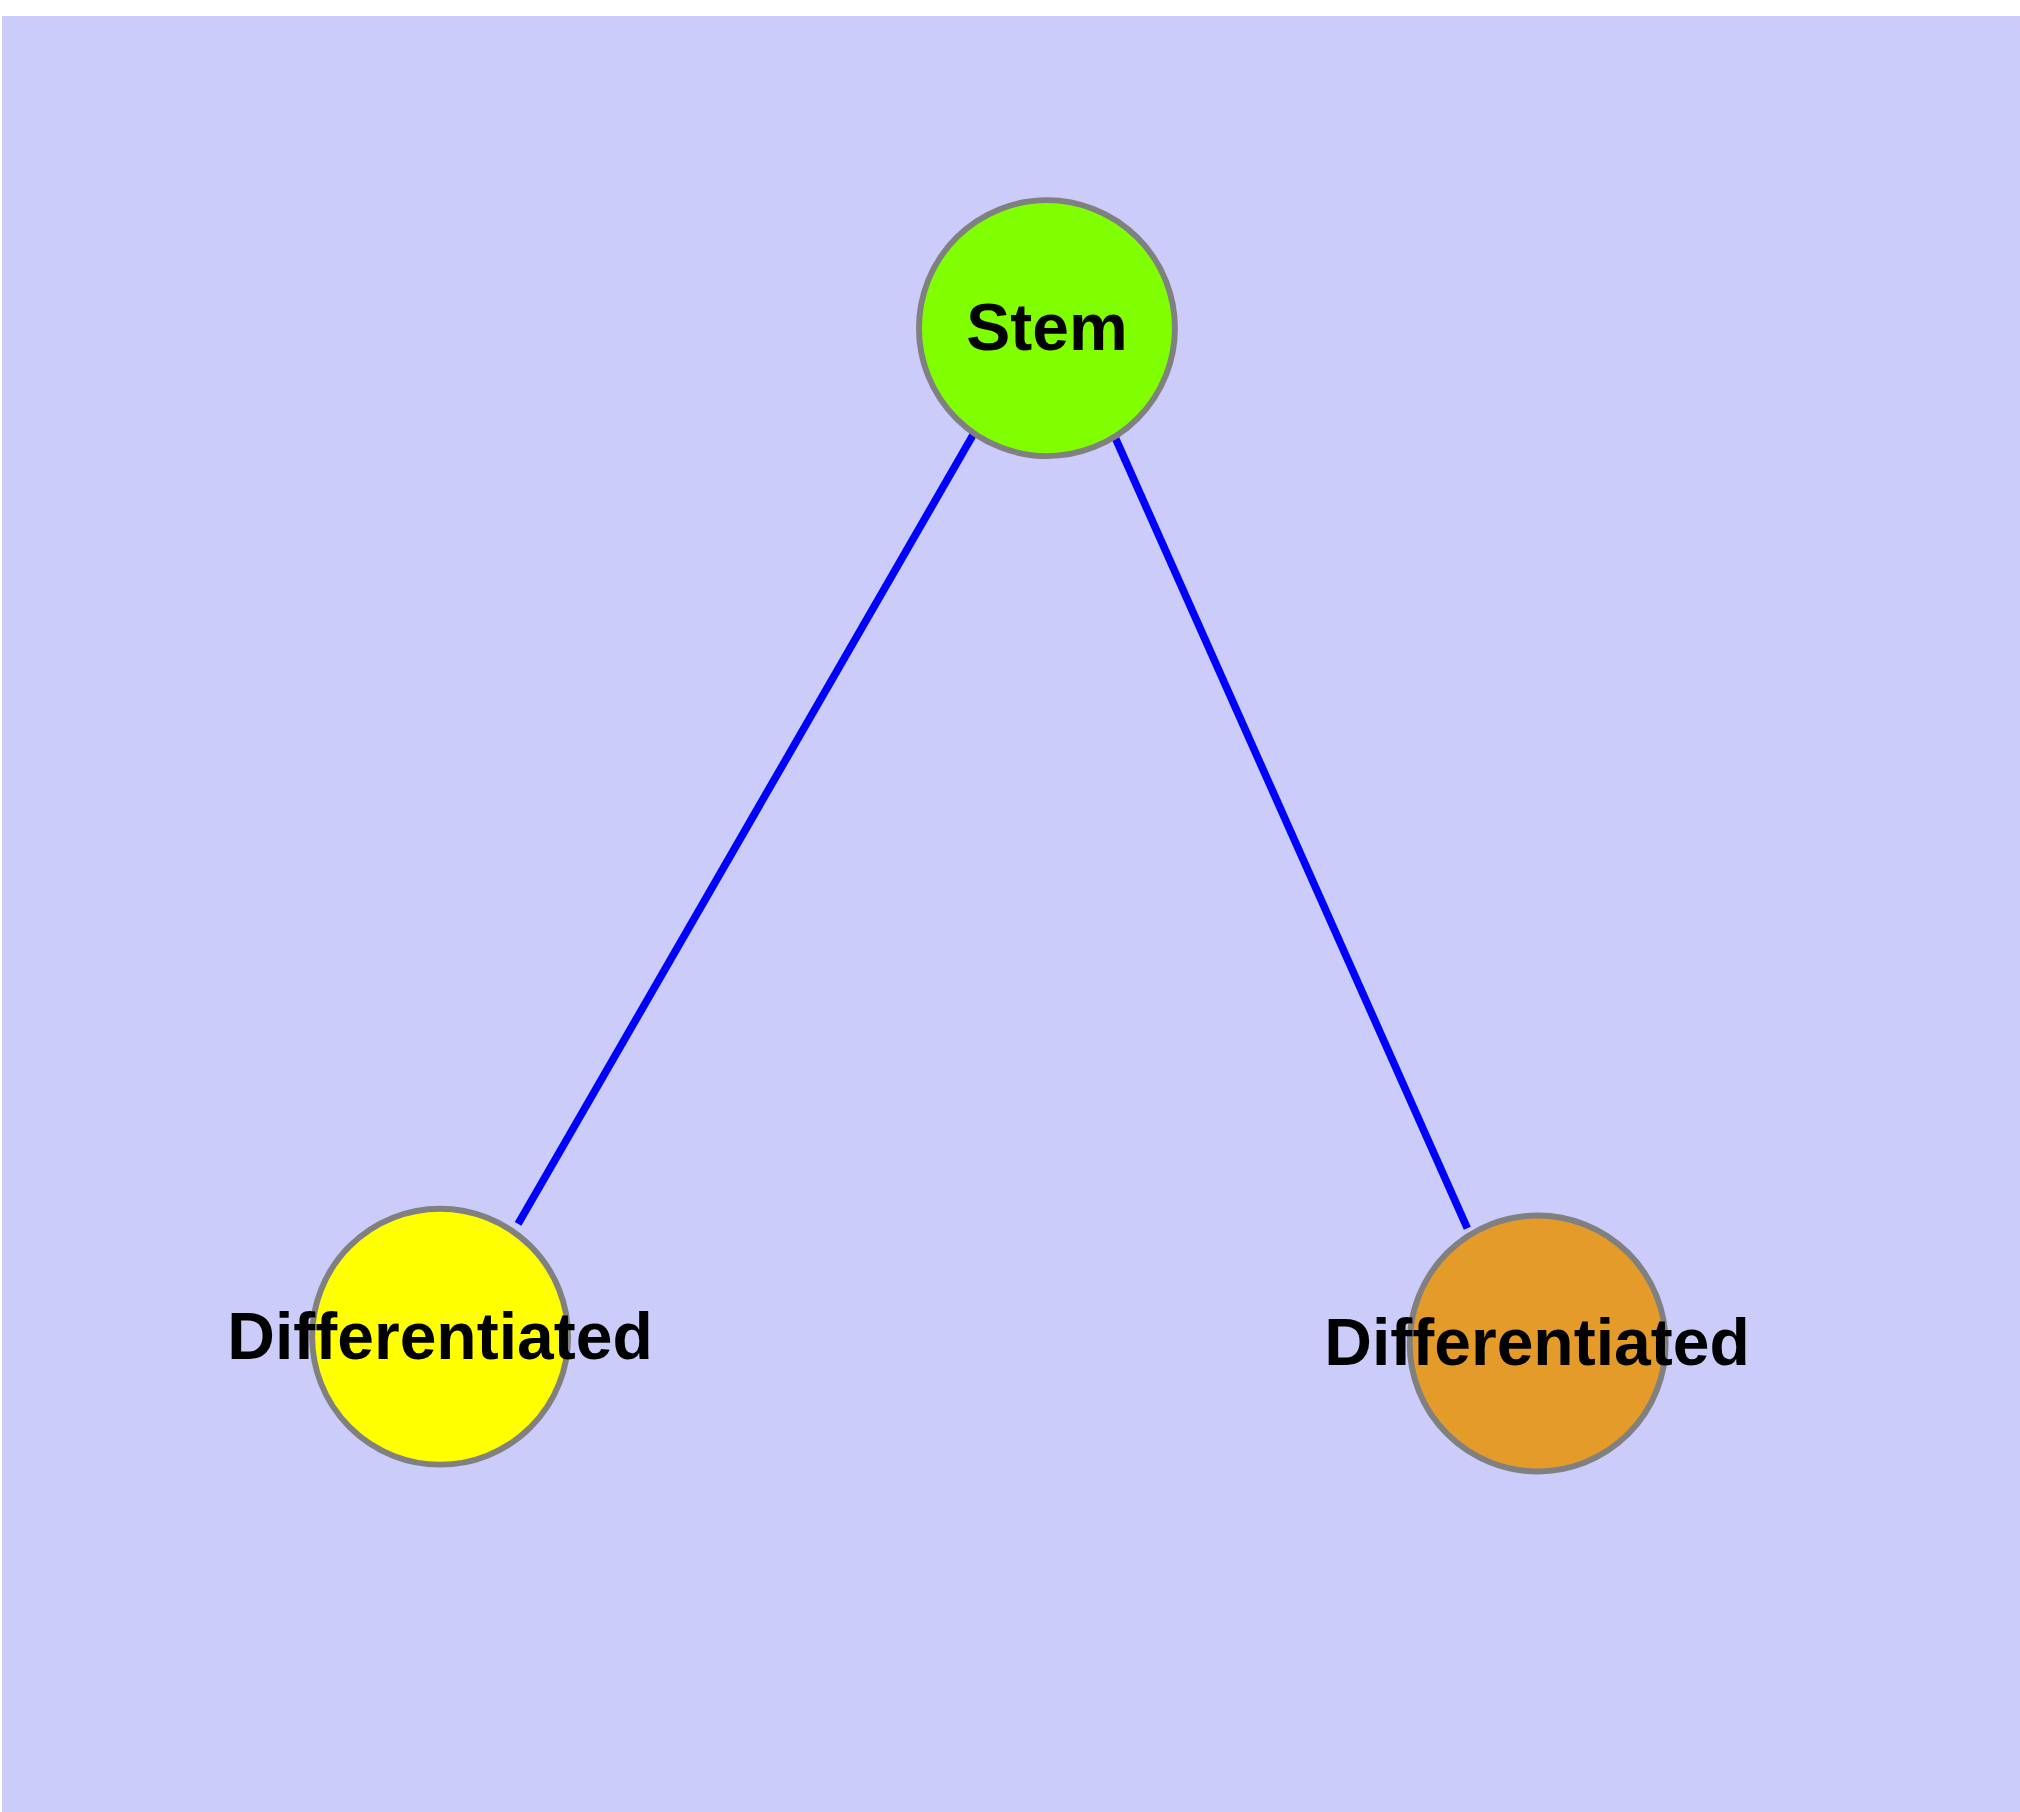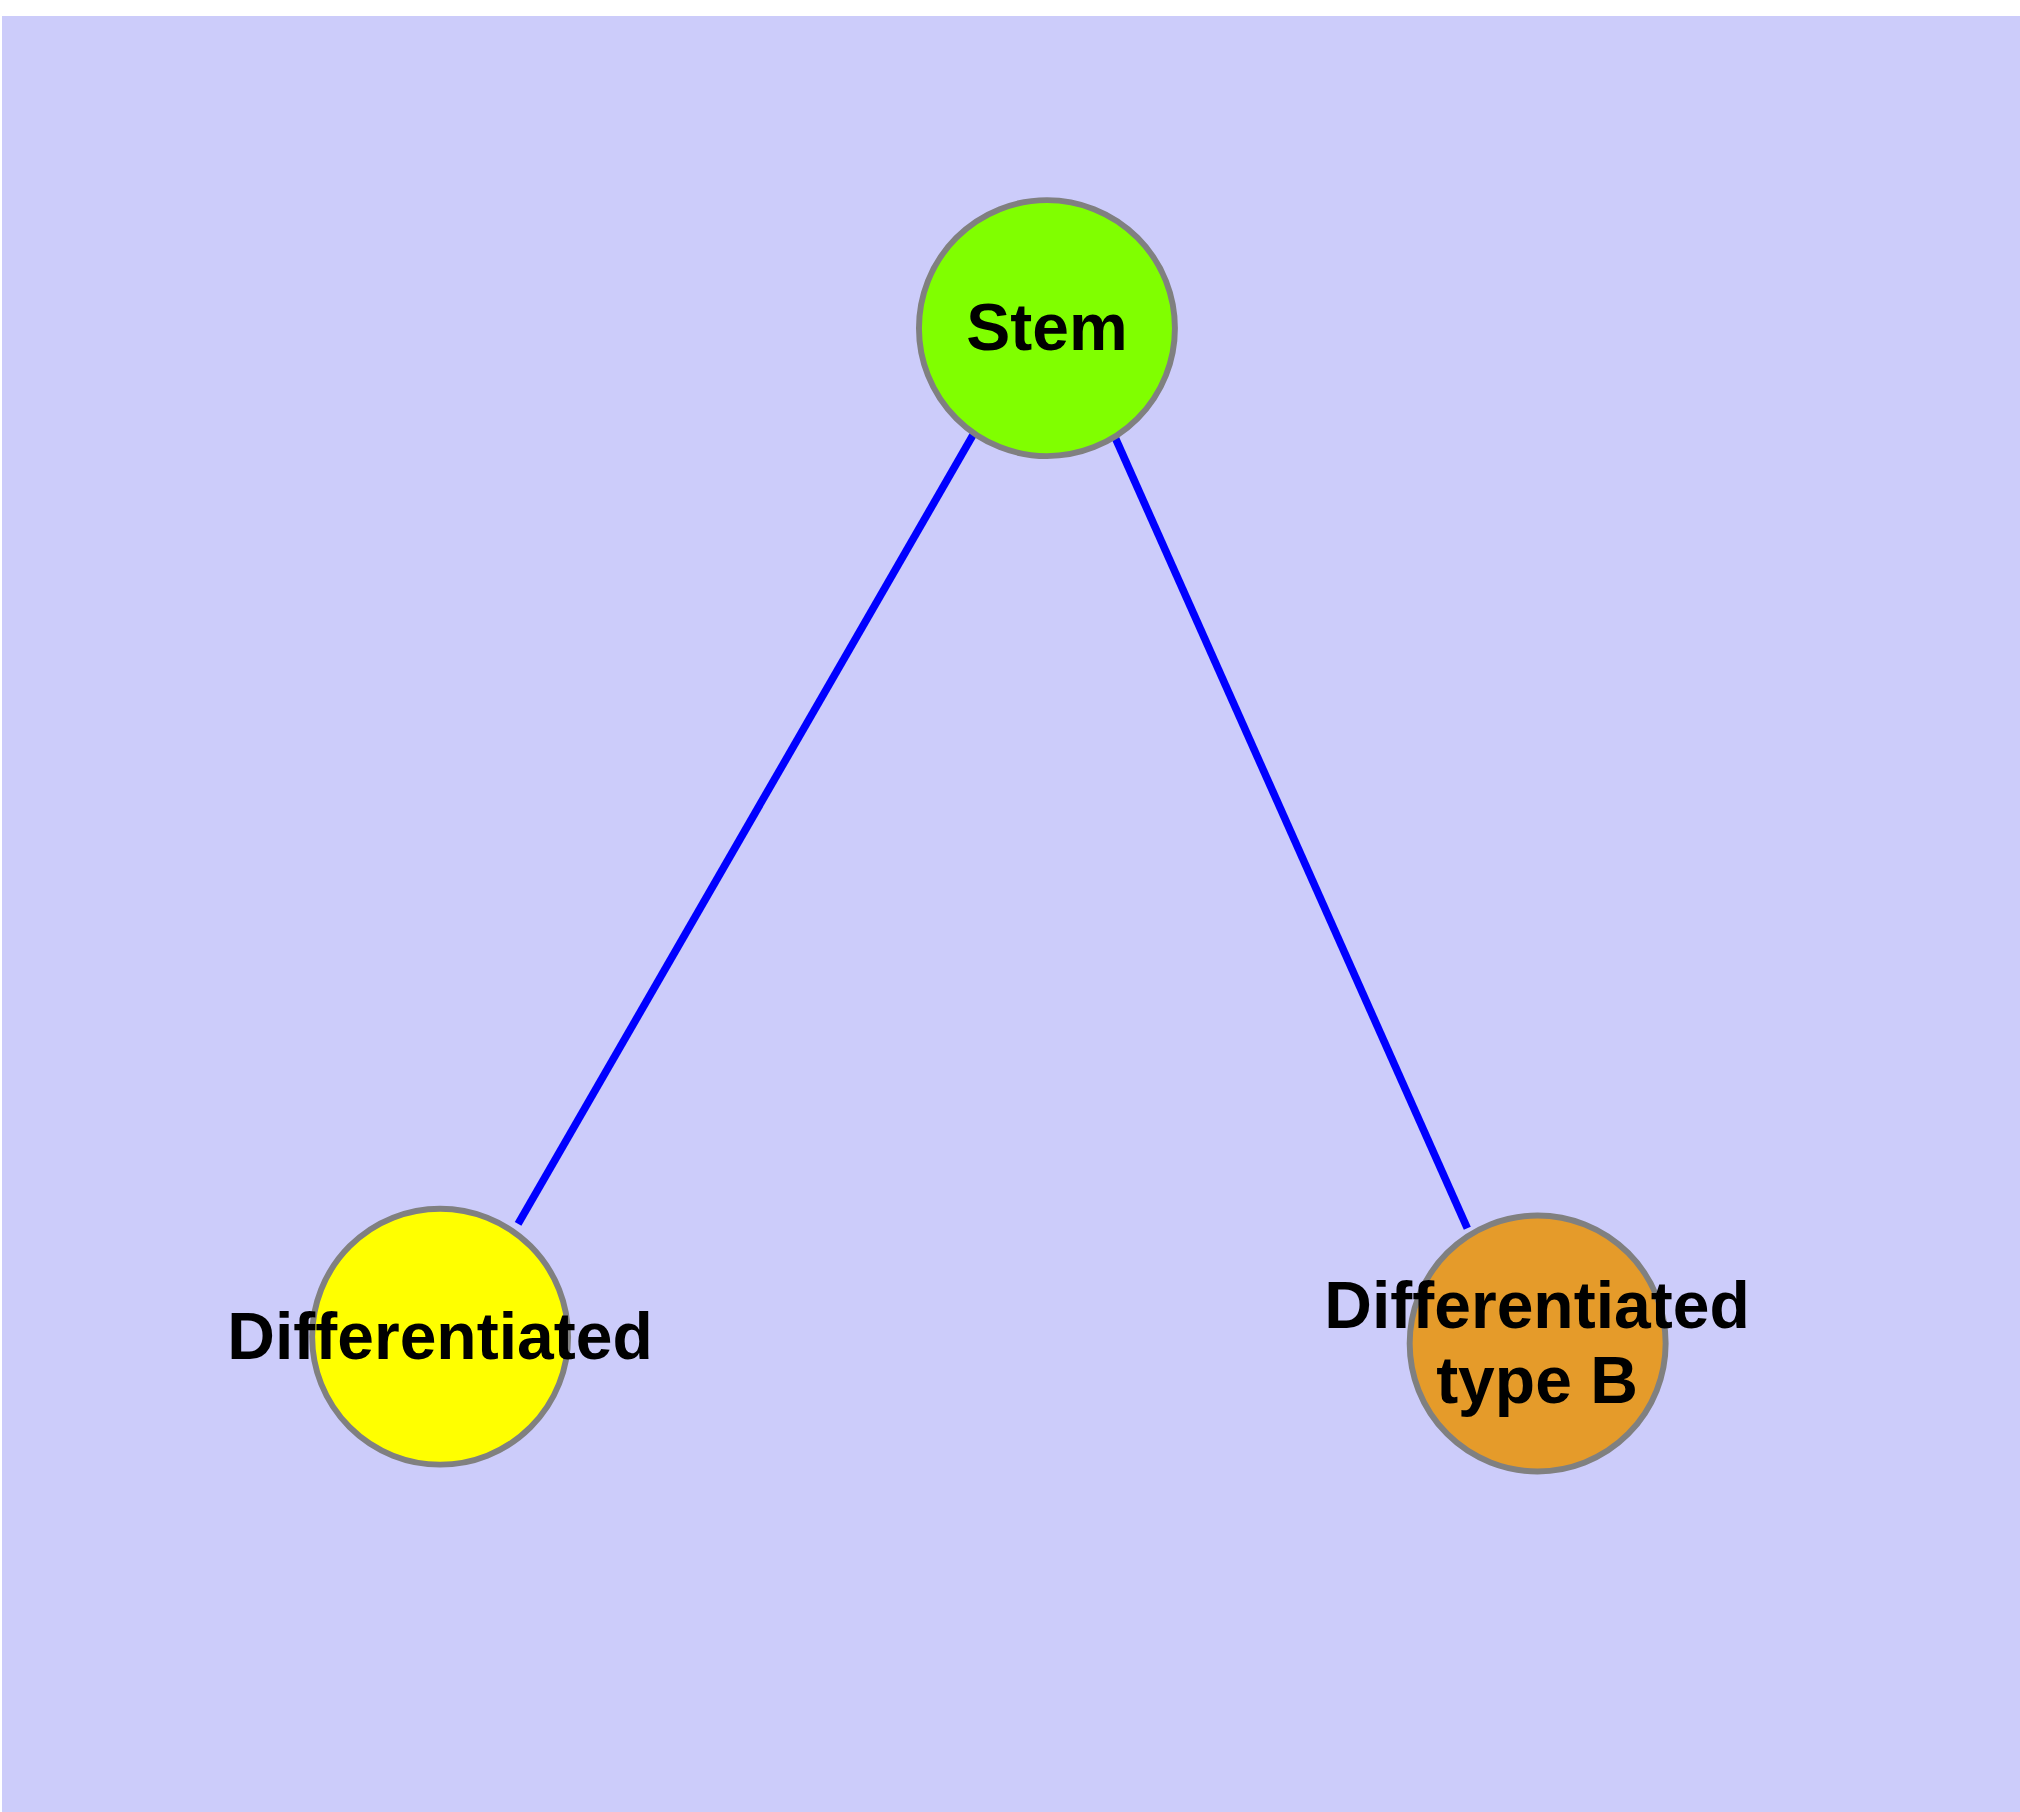--- a/index.html
+++ b/index.html
@@ -69,17 +69,17 @@
     <g id="nodes-group">
         <circle cx="1235" cy="373" r="151" fill="#80ff00" class="node-circle" stroke="#808080" stroke-width="7"></circle>
         <circle cx="519" cy="1563" r="151" fill="#ffff00" class="node-circle" stroke="#808080" stroke-width="7"></circle>
         <circle cx="1814" cy="1571" r="151" fill="#e59b2a" class="node-circle" stroke="#808080" stroke-width="7"></circle>
       </g>
   </svg>
 
   <div id="labels-layer">
       <div class="node-label" style="left: 1047px; top: 316px; font-size: 66px; color: rgb(0, 0, 0);"><div>Stem</div></div>
       <div class="node-label" style="left: 440px; top: 1325px; font-size: 66px; color: rgb(0, 0, 0);"><div>Differentiated</div></div>
-      <div class="node-label" style="left: 1537px; top: 1331px; font-size: 66px; color: rgb(0, 0, 0);"><div>Differentiated</div><div>type B</div></div>
+      <div class="node-label" style="left: 1537px; top: 1331px; font-size: 66px; color: rgb(0, 0, 0);"><div>Differentiated</div></div>
     </div>
 
 </div>
 
 
 </body></html>

